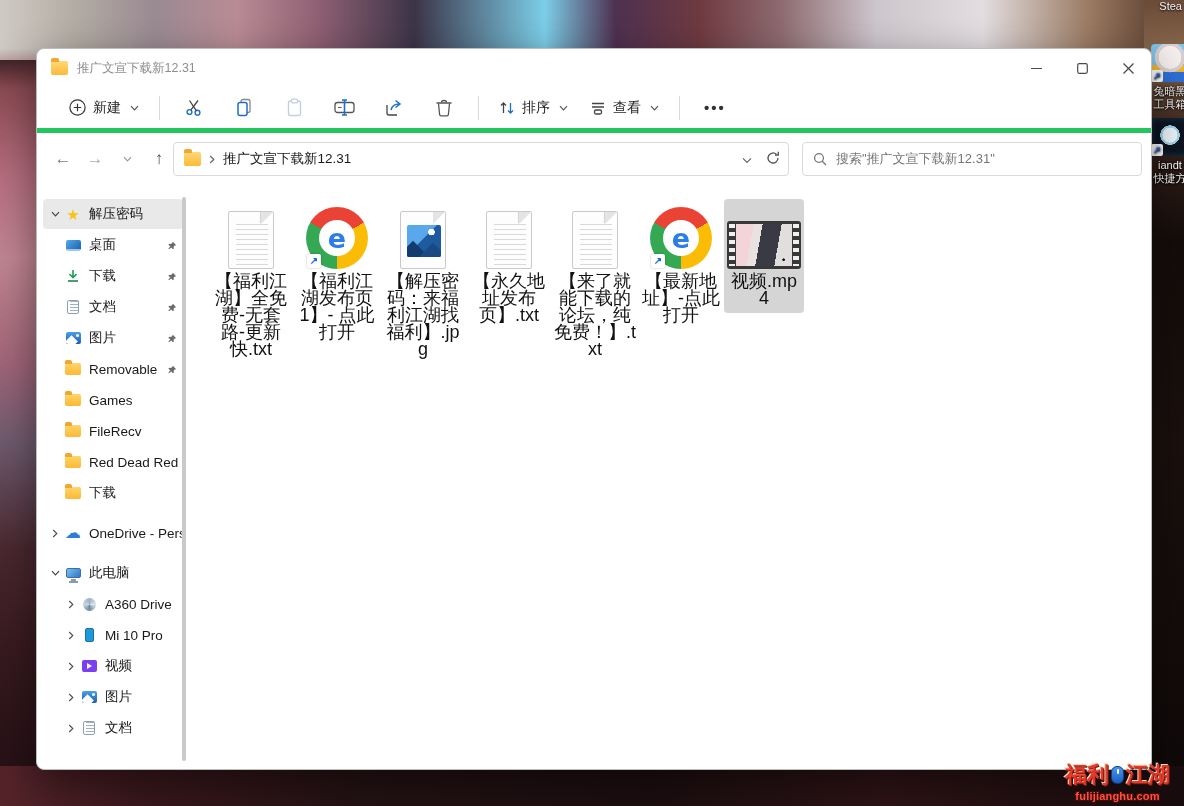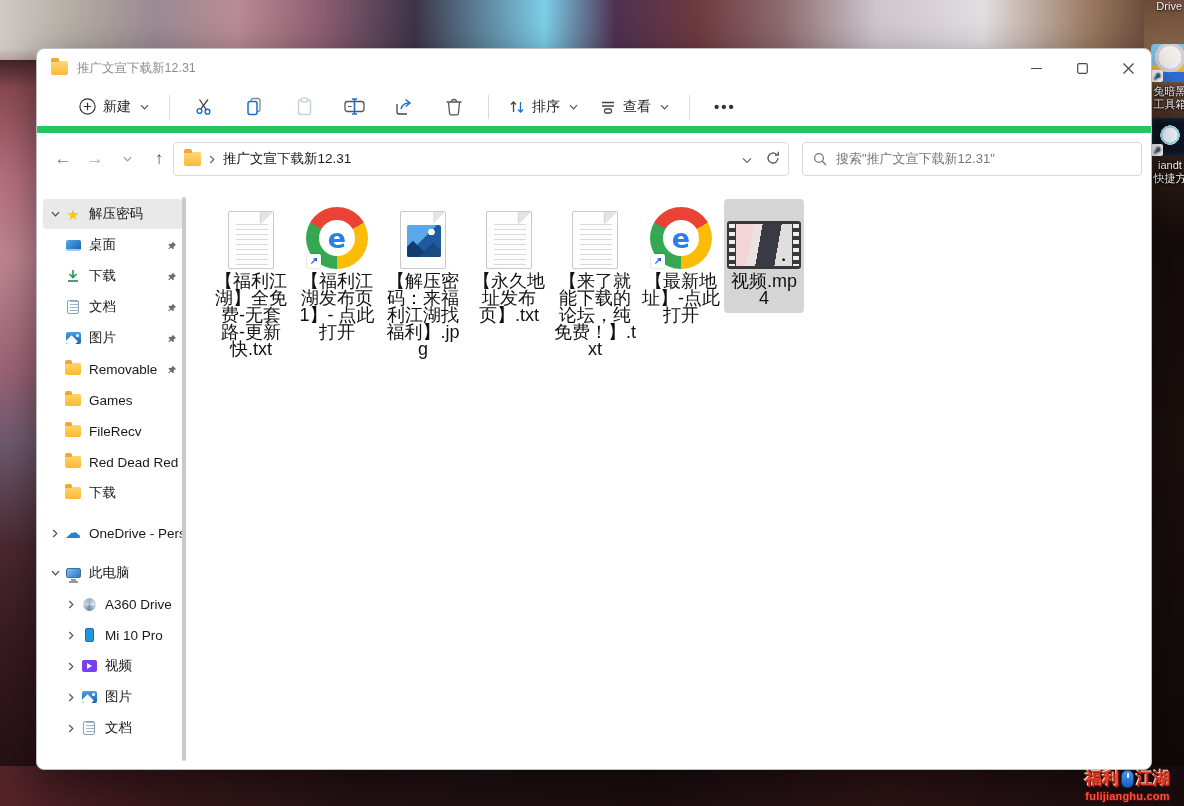--- a/index.html
+++ b/index.html
@@ -26,21 +26,21 @@
   .dt-icon1 { right:-8px; top:44px; }
   .dt-icon1 .img { background:radial-gradient(circle at 50% 35%, #f5f0ee 0 36%, #d8cfd2 37% 48%, transparent 49%),
     linear-gradient(180deg,#7ec3e8 0 55%, #f2b531 55% 75%, #2e6fd8 75% 100%); }
   .dt-icon2 { right:-8px; top:118px; }
   .dt-icon2 .img { background:radial-gradient(circle at 50% 45%, #eef6fb 0 26%, #9fd4e8 27% 34%, transparent 35%), #0d1420; box-shadow:0 0 6px #1d3a55 inset; }
   .sc-badge { position:absolute; left:0; bottom:0; width:12px; height:12px; background:#fff; border-radius:2px;
     color:#1e6be0; font-size:9px; font-weight:bold; line-height:12px; text-align:center; }
 
   .watermark { position:absolute; right:14px; bottom:4px; text-align:center; z-index:60; }
   .wm-row1 { display:flex; align-items:center; gap:2px; justify-content:center;
-    font-size:17px; font-weight:bold; color:#e23b2e;
+    font-size:22px; font-weight:bold; color:#e23b2e;
     text-shadow:1px 1px 0 #7a1a10, -1px -1px 0 #ffd9b0; }
   .wm-mouse { width:13px; height:18px; background:linear-gradient(180deg,#4a95f0,#1b5fc0); border-radius:6px;
     border:1px solid #0d3f8a; position:relative; }
   .wm-mouse::before { content:""; position:absolute; left:5px; top:2px; width:2px; height:5px; background:#fff; border-radius:1px; }
   .wm-row2 { font-size:11px; font-weight:bold; color:#ff5040; letter-spacing:.2px;
     text-shadow:1px 1px 0 #4a0d08, -1px -1px 0 #4a0d08, 1px -1px 0 #4a0d08, -1px 1px 0 #4a0d08; }
 
   
   .window { position:absolute; left:36px; top:48px; width:1116px; height:722px; background:#ffffff;
     border-radius:8px; box-shadow:0 14px 40px rgba(0,0,0,.45); overflow:hidden; z-index:10;
@@ -49,22 +49,22 @@
   
   .titlebar { height:38px; display:flex; align-items:center; padding-left:14px; flex:0 0 auto; }
   .title-foldericon { width:17px; height:14px; position:relative; margin-right:9px; background:linear-gradient(180deg,#ffd978,#fcb937); border-radius:2px; }
   .title-foldericon::before { content:""; position:absolute; top:-3px; left:0; width:8px; height:4px; background:#f0a630; border-radius:2px 2px 0 0; }
   .title-text { font-size:12.5px; color:#8d8d8d; }
   .win-controls { margin-left:auto; display:flex; height:100%; }
   .win-btn { width:46px; height:100%; display:flex; align-items:center; justify-content:center; }
   .win-btn svg { stroke:#4a4a4a; }
 
   
-  .toolbar { height:46px; display:flex; align-items:center; padding-left:32px; gap:2px;
-    border-bottom:7px solid #22c55e; flex:0 0 auto; }
+  .toolbar { height:46px; display:flex; align-items:center; padding-left:22px; gap:2px;
+    border-bottom:5px solid #22c55e; flex:0 0 auto; }
   .tb-btn { display:flex; align-items:center; gap:7px; padding:7px 10px; border-radius:5px; color:#1f1f1f; font-size:14px; }
   .tb-ico { width:48px; height:34px; display:flex; align-items:center; justify-content:center; border-radius:5px; }
   .tb-sep { width:1px; height:24px; background:#d9d9d9; margin:0 8px; }
   .chev-small { margin-left:2px; display:flex; }
   .more-dots { font-size:15px; font-weight:bold; color:#333; letter-spacing:2px; padding:0 14px; }
 
   
   .navrow { height:52px; display:flex; align-items:center; padding-left:12px; flex:0 0 auto; }
   .nav-arrows { display:flex; align-items:center; gap:4px; width:124px; flex:0 0 auto; }
   .nav-btn { width:28px; height:28px; display:flex; align-items:center; justify-content:center; border-radius:4px; }
@@ -154,21 +154,21 @@
 </style>
 </head>
 <body>
 
 <div class="desktop">
   <div class="wp-top"></div>
   <div class="wp-left"></div>
   <div class="wp-right"></div>
   <div class="wp-bottom"></div>
 
-  <div class="steam-label">Drive</div>
+  <div class="steam-label">Stea</div>
 
   <div class="dt-icon dt-icon1">
     <div class="img">
         <span class="sc-badge">↗</span>
       </div>
     <div>兔暗黑</div>
     <div>工具箱</div>
   </div>
   <div class="dt-icon dt-icon2">
     <div class="img">

